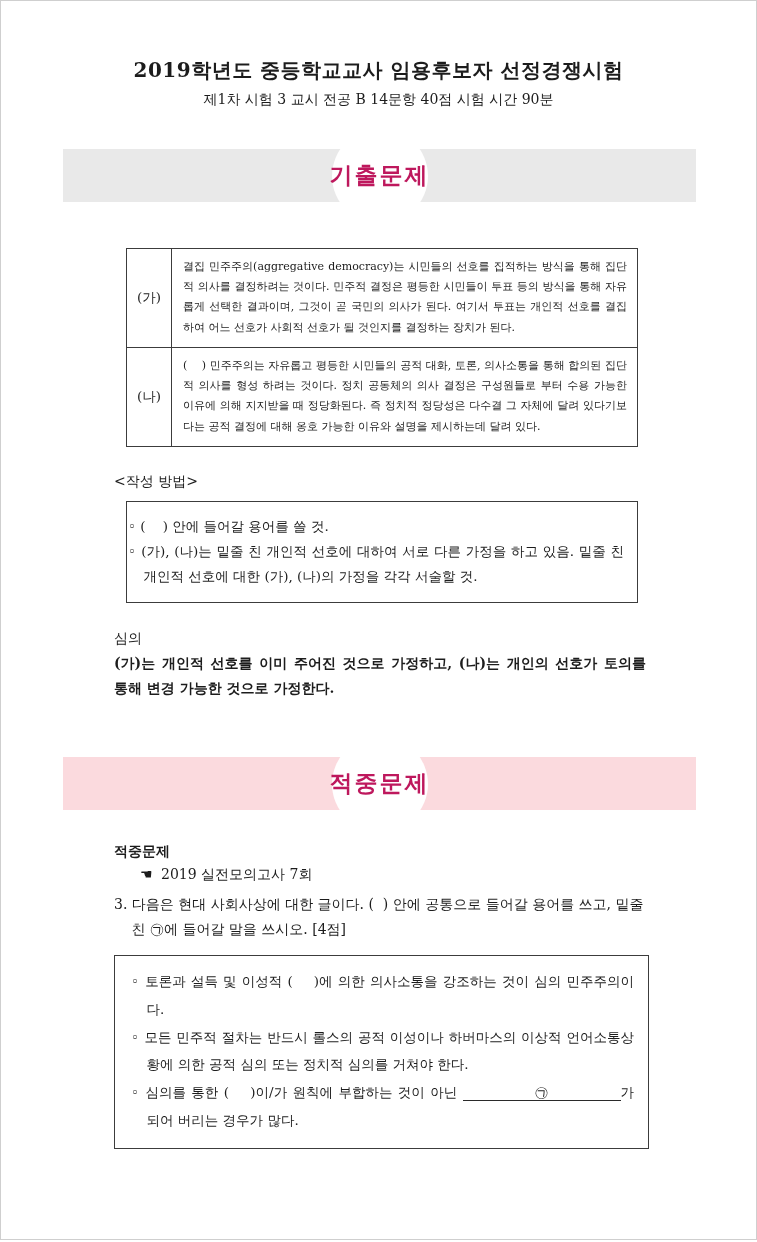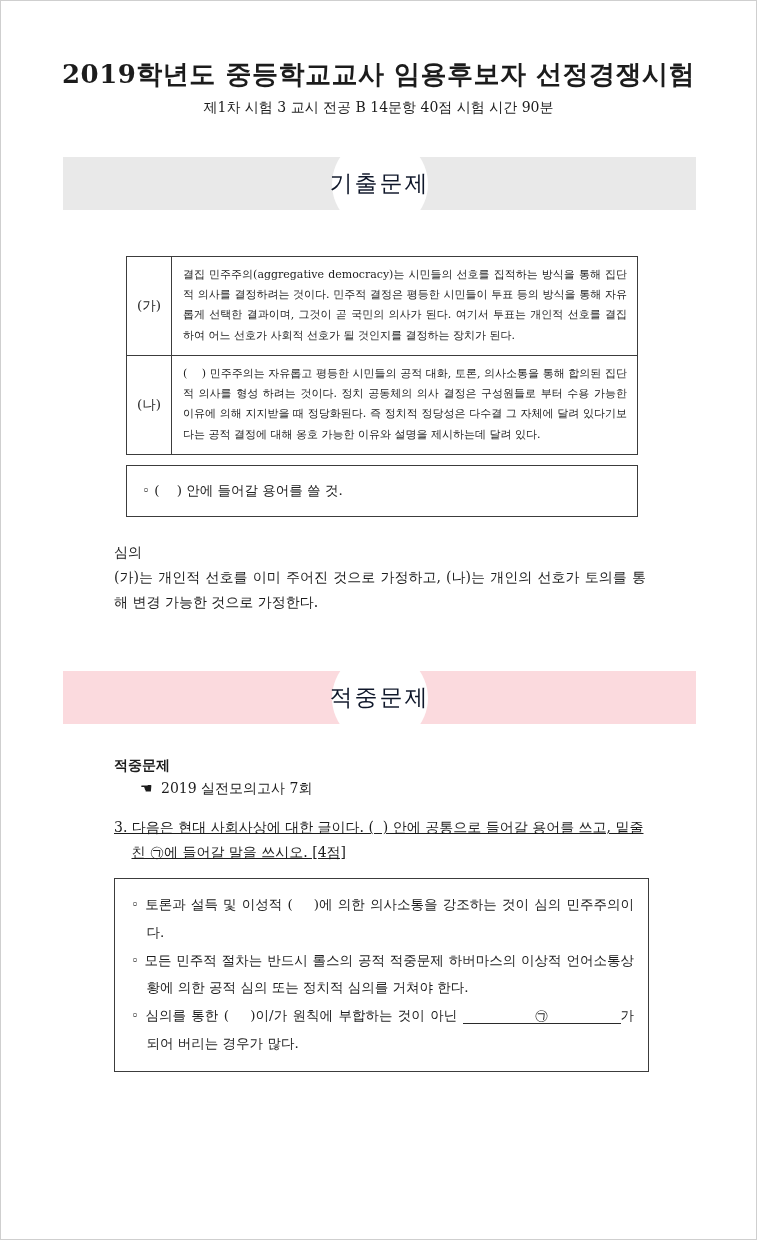--- a/index.html
+++ b/index.html
@@ -9,43 +9,43 @@
     width: 757px;
     min-height: 1240px;
     margin: 0 auto;
     background: #ffffff;
     border: 1px solid #cfcfcf;
     font-family: "DejaVu Serif", "Liberation Serif", serif;
     color: #1c1c1c;
   }
   
   .hdr { padding-top: 56px; text-align: center; }
-  .hdr .title { font-size: 26px; font-weight: bold; letter-spacing: 0.5px; }
+  .hdr .title { font-size: 20px; font-weight: bold; letter-spacing: 0.5px; }
   .hdr .subtitle { margin-top: 7px; font-size: 14px; font-weight: normal; }
   
   .banner {
     position: relative;
     height: 53px;
     margin: 40px 60px 0 62px;
   }
   .banner.gray { background: #e9e9e9; }
   .banner.pink { background: #fbdade; }
   .banner .circle {
     position: absolute;
     left: 50%; top: 50%;
     transform: translate(-50%, -50%);
     width: 96px; height: 96px;
     border-radius: 50%;
     background: #ffffff;
     display: flex; align-items: center; justify-content: center;
   }
   .banner .circle span {
     font-family: "DejaVu Sans", "Liberation Sans", sans-serif;
-    font-size: 23px; font-weight: normal; letter-spacing: 2px;
-    white-space: nowrap; color: #0f172a;
+    font-size: 23px; font-weight: bold; letter-spacing: 2px;
+    white-space: nowrap; color: #be185d;
   }
   
   .content { margin: 0 110px 0 113px; font-size: 14px; }
   .q1 { margin-top: 46px; }
   .prompt { font-size: 14px; line-height: 1.55; }
   .hang2 { padding-left: 1.25em; text-indent: -1.25em; }
   
   table.passage {
     margin: 14px 0 0 12px;
     width: 512px;
@@ -61,33 +61,33 @@
     padding: 8px 10px 9px 11px;
     font-size: 11px; line-height: 1.84;
     text-align: justify;
   }
   
   .gtitle { margin-top: 26px; font-size: 14px; }
   .rulebox {
     margin: 10px 0 0 12px;
     width: 512px;
     border: 1px solid #3c3c3c;
-    padding: 12px 13px 13px 15px;
+    padding: 12px 13px 13px 1px;
     font-size: 13.5px; line-height: 1.85;
   }
   .rulebox .item { padding-left: 1.15em; text-indent: -1.15em; text-align: justify; }
   .ans-title { margin-top: 27px; font-size: 14px; }
-  .ans-text { margin-top: 3px; font-size: 14px; line-height: 1.8; text-align: justify; }
+  .ans-text { margin-top: 3px; font-size: 14px; line-height: 1.8; text-align: justify; font-weight: bold; }
   
   .banner.pink { margin-top: 56px; }
   .q3 { margin-top: 33px; }
   .sec-title { font-size: 14px; font-weight: bold; }
   .source { margin-top: 5px; font-size: 14px; margin-left: 26px; }
   .source .hand { font-size: 14px; margin-right: 4px; }
-  .q3 .prompt { margin-top: 17px; line-height: 1.75; text-decoration: underline; }
+  .q3 .prompt { margin-top: 8px; line-height: 1.75; }
   .q3box {
     margin-top: 14px;
     width: 535px;
     border: 1px solid #3c3c3c;
     padding: 12px 14px 14px 16px;
     font-size: 13.5px; line-height: 2.05;
   }
   .q3box .item { padding-left: 1.15em; text-indent: -1.15em; text-align: justify; }
   .blank {
     display: inline-block;
@@ -123,23 +123,25 @@
         <td class="lbl">(가)</td>
         <td class="txt">결집 민주주의(aggregative democracy)는 시민들의 선호를 집적하는 방식을 통해 집단적 의사를 결정하려는 것이다. 민주적 결정은 평등한 시민들이 투표 등의 방식을 통해 자유롭게 선택한 결과이며, 그것이 곧 국민의 의사가 된다. 여기서 투표는 개인적 선호를 결집하여 어느 선호가 사회적 선호가 될 것인지를 결정하는 장치가 된다.</td>
       </tr>
       <tr>
         <td class="lbl">(나)</td>
         <td class="txt">(&nbsp;&nbsp;&nbsp;&nbsp;) 민주주의는 자유롭고 평등한 시민들의 공적 대화, 토론, 의사소통을 통해 합의된 집단적 의사를 형성 하려는 것이다. 정치 공동체의 의사 결정은 구성원들로 부터 수용 가능한 이유에 의해 지지받을 때 정당화된다. 즉 정치적 정당성은 다수결 그 자체에 달려 있다기보다는 공적 결정에 대해 옹호 가능한 이유와 설명을 제시하는데 달려 있다.</td>
       </tr>
     </tbody>
       </table>
 
+    <p class="gtitle">&lt;작성 방법&gt;</p>
 
     <div class="rulebox">
       <p class="item">◦ (&nbsp;&nbsp;&nbsp;&nbsp;) 안에 들어갈 용어를 쓸 것.</p>
+      <p class="item">◦ (가), (나)는 밑줄 친 개인적 선호에 대하여 서로 다른 가정을 하고 있음. 밑줄 친 개인적 선호에 대한 (가), (나)의 가정을 각각 서술할 것.</p>
     </div>
 
     <p class="ans-title">심의</p>
     <p class="ans-text">(가)는 개인적 선호를 이미 주어진 것으로 가정하고, (나)는 개인의 선호가 토의를 통해 변경 가능한 것으로 가정한다.</p>
   </div>
 
   <div class="banner pink">
     <div class="circle">
       <span>적중문제</span>
     </div>
@@ -148,20 +150,20 @@
   <div class="content q3">
     <p class="sec-title">적중문제</p>
     <p class="source">
       <span class="hand">☚</span>
       <span>2019 실전모의고사 7회</span>
     </p>
     <p class="prompt hang2">3. 다음은 현대 사회사상에 대한 글이다. (&nbsp;&nbsp;) 안에 공통으로 들어갈 용어를 쓰고, 밑줄 친 ㉠에 들어갈 말을 쓰시오. [4점]</p>
 
     <div class="q3box">
       <p class="item">◦ 토론과 설득 및 이성적 (&nbsp;&nbsp;&nbsp;&nbsp;)에 의한 의사소통을 강조하는  것이 심의 민주주의이다.</p>
-      <p class="item">◦ 모든 민주적 절차는 반드시 롤스의 공적 적중문제 하버마스의 이상적 언어소통상황에 의한 공적 심의 또는 정치적 심의를 거쳐야 한다.</p>
+      <p class="item">◦ 모든 민주적 절차는 반드시 롤스의 공적 이성이나 하버마스의 이상적 언어소통상황에 의한 공적 심의 또는 정치적 심의를 거쳐야 한다.</p>
       <p class="item">
         <span>◦ 심의를 통한 (&nbsp;&nbsp;&nbsp;&nbsp;)이/가 원칙에 부합하는 것이 아닌 </span><span class="blank"><span>㉠</span></span><span>가 되어 버리는 경우가 많다.</span>
       </p>
     </div>
   </div>
 
 </div>
 
 </body></html>

